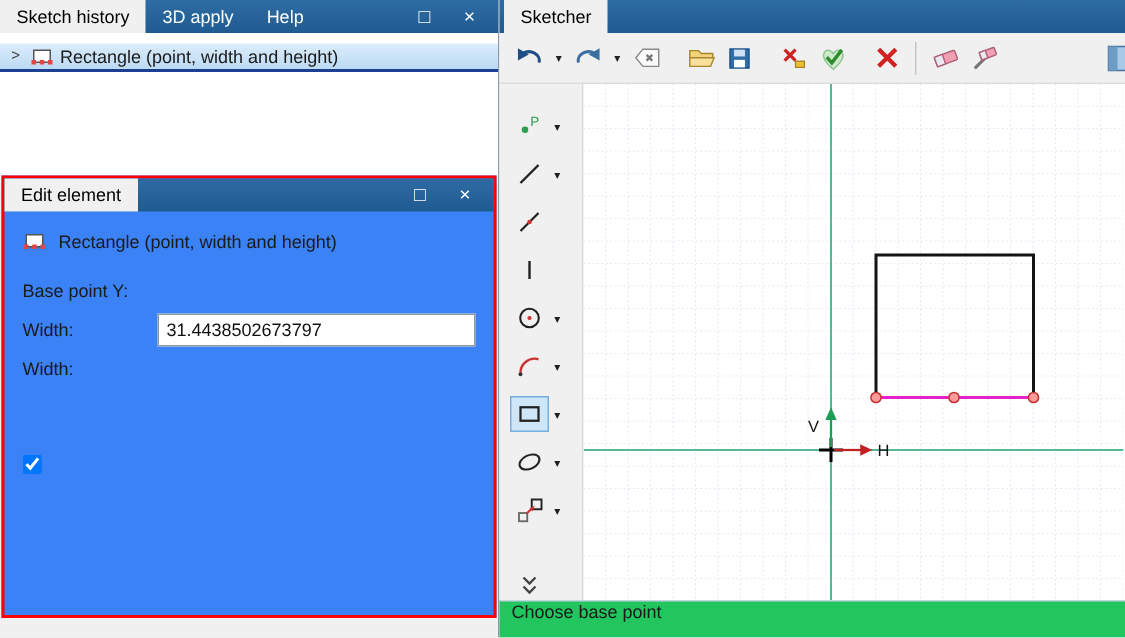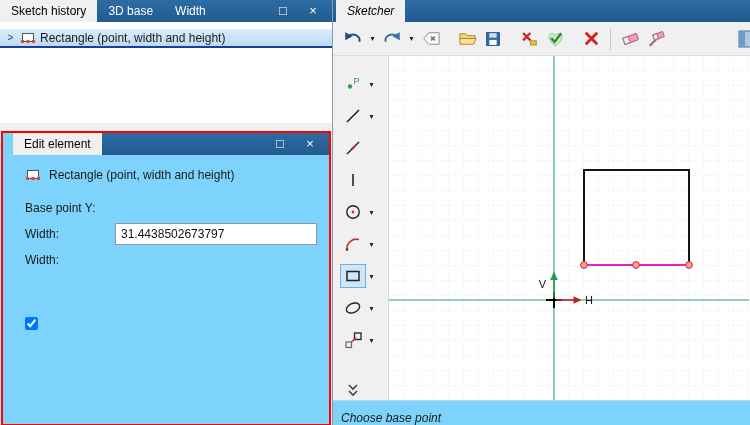--- a/index.html
+++ b/index.html
@@ -19,61 +19,61 @@
   .history { position:absolute; left:0; top:0; width:332px; height:123px; background:#fff; }
   .tree { background:#fff; height:101px; padding-top:7px; }
   .tree-row { display:flex; align-items:center; height:17px; padding-left:5px; gap:4px; }
   .tree-row.selected { background:linear-gradient(#dcecfb,#bcdaf4); }
   .insert-line { height:2px; background:#1c3f92; }
   .expander { width:11px; color:#444; font-size:10px; text-align:center; }
   .tree-icon svg, .elem-icon svg { display:block; }
   .tree-label { white-space:nowrap; }
 
   
-  .edit { position:absolute; left:1px; top:131px; width:330px; height:295px; border:2px solid #ff0000; background:#7dd3fc; display:flex; flex-direction:column;padding-left:10px; }
+  .edit { position:absolute; left:1px; top:117px; width:330px; height:295px; border:2px solid #ff0000; background:#3b82f6; display:flex; flex-direction:column; }
   .edit-body { padding:10px 12px 0 12px; flex:1; }
   .elem-header { display:flex; align-items:center; gap:8px; padding:2px 0 10px 0; }
   .field-row { display:flex; align-items:center; margin-top:8px; }
   .field-row label { width:90px; flex:none; }
   .field-row input { flex:1; height:22px; border:1px solid #8a9aa8; background:#fff; padding:0 5px; font:12px "Liberation Sans","DejaVu Sans",sans-serif; color:#111; }
   .check-row { display:flex; align-items:center; gap:6px; margin-top:50px; cursor:default; }
   .check-row input { width:13px; height:13px; }
 
   
   .right { position:absolute; left:333px; top:0; width:417px; height:425px; display:flex; flex-direction:column; background:#f0f0f0; }
-  .right .titlebar .tab.active { margin-left:3px;font-style:italic; }
+  .right .titlebar .tab.active { margin-left:3px; }
   .toolbar { position:relative; height:34px; background:#f0f0f0; border-bottom:1px solid #dcdcdc; display:flex; align-items:center; padding-left:8px; gap:2px; overflow:hidden; flex:none; }
   .tbtn { width:24px; height:24px; border:none; background:transparent; display:flex; align-items:center; justify-content:center; padding:0; }
   .dd { width:11px; font-size:8px; color:#222; text-align:center; }
   .sep { width:1px; height:22px; background:#c6c6c6; margin:0 5px; flex:none; }
   .gap8 { width:8px; flex:none; }
   .partial-icon { position:absolute; right:-8px; top:6px; }
 
   .main { flex:1; display:flex; min-height:0; }
   .toolstrip { width:56px; background:#f0f0f0; border-right:1px solid #d8d8d8; display:flex; flex-direction:column; align-items:flex-start; padding:16px 0 0 7px; gap:8px; flex:none; }
   .tool { display:flex; align-items:center; height:24px; }
   .tool-btn { width:26px; height:24px; display:flex; align-items:center; justify-content:center; border:1px solid transparent; }
   .tool.active .tool-btn { background:#cfe5f8; border:1px solid #78aede; }
   .tool.more { margin-top:18px; }
 
   .canvas { flex:1; position:relative; background:#fff; overflow:hidden; }
   .canvas-svg { position:absolute; left:0; top:0; }
 
-  .statusbar { height:25px; background:#7dd3fc; border-top:1px solid #c3d4e4; display:flex; align-items:flex-end; padding-left:8px; flex:none;font-style:italic; }
+  .statusbar { height:25px; background:#22c55e; border-top:1px solid #c3d4e4; display:flex; align-items:flex-start; padding-left:8px; flex:none; }
 </style>
 </head>
 <body>
 
 <div class="app">
 
   <section class="history">
     <header class="titlebar">
       <div class="tab active">Sketch history</div>
-      <div class="tab">3D base</div>
-      <div class="tab">Width</div>
+      <div class="tab">3D apply</div>
+      <div class="tab">Help</div>
       <div class="winbtns">
         <span class="winbtn">□</span>
         <span class="winbtn">×</span>
       </div>
     </header>
     <div class="tree">
       <div class="tree-row selected">
         <span class="expander">&gt;</span>
         <span class="tree-icon">
           <svg width="16" height="16" viewBox="0 0 16 16">

